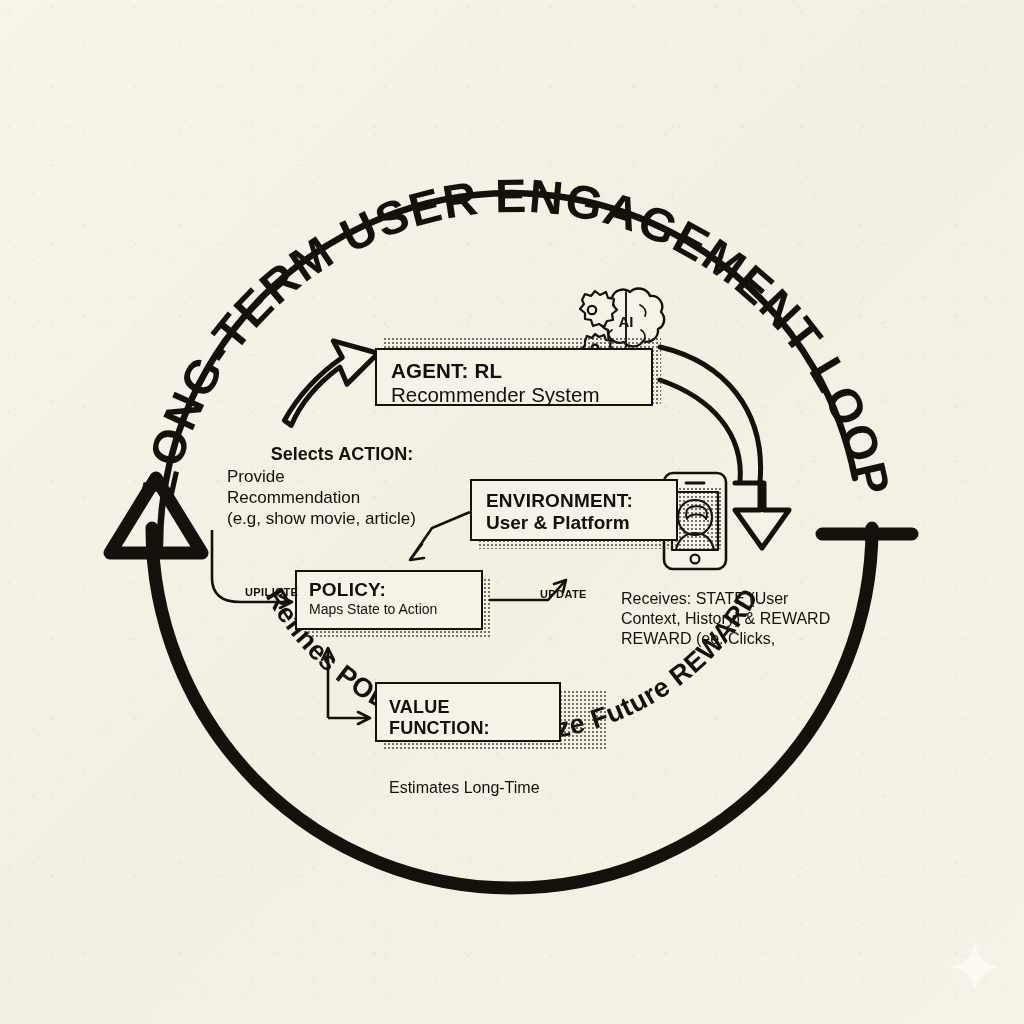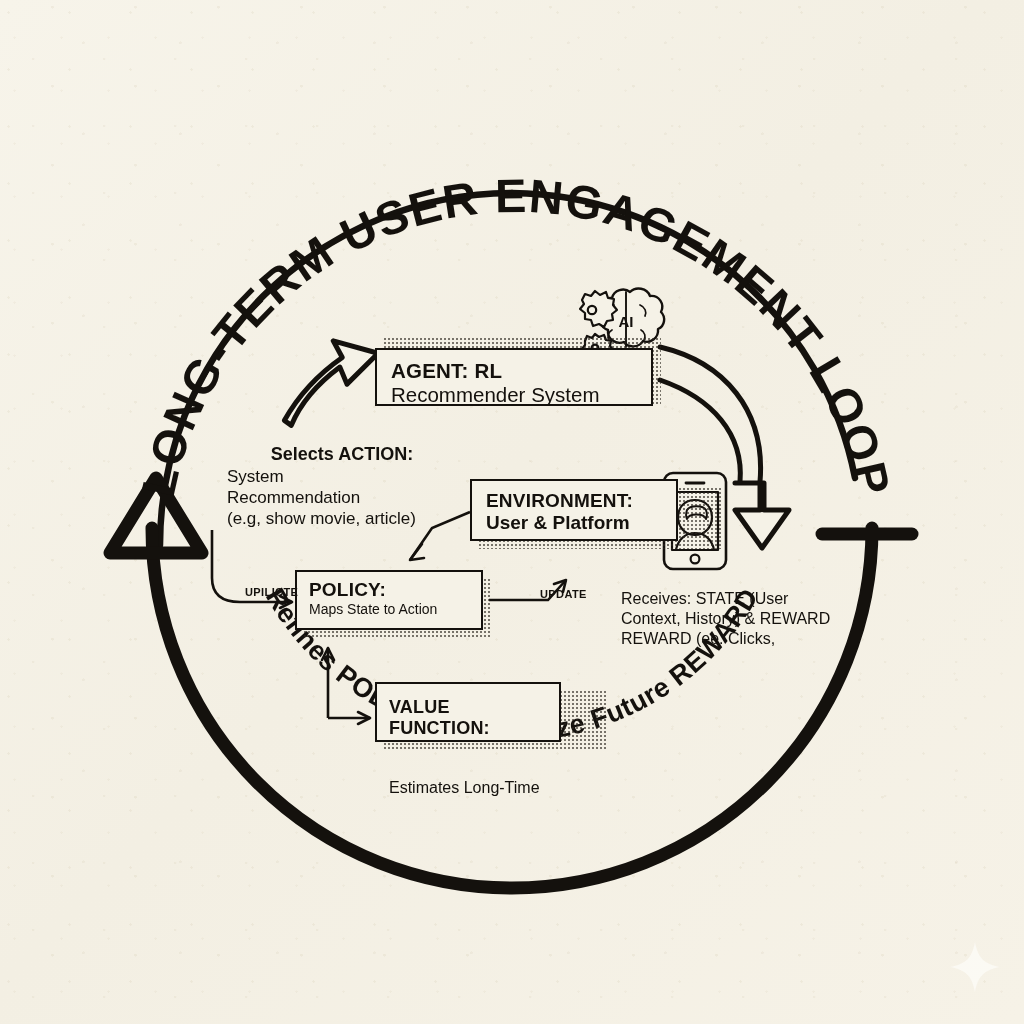--- a/index.html
+++ b/index.html
@@ -190,21 +190,21 @@
   </div>
 
   <div class="halftone" style="left:383px; top:690px; width:224px; height:60px;"></div>
   <div class="box" style="left:375px; top:682px; width:186px; height:60px; font-size:17px; padding:13px 12px;">
     <div class="t1" style="font-size:18px;">VALUE FUNCTION:</div>
     <div class="t2" style="font-size:16px;margin-top:40px;">Estimates Long-Time</div>
   </div>
 
   <div class="note" style="left:227px; top:443px; width:230px; font-size:17px;">
     <div style="font-weight:700; font-size:18px;text-align:center;">Selects ACTION:</div>
-    <div>System</div>
+    <div>Provide</div>
     <div>Recommendation</div>
     <div>(e.g, show movie, article)</div>
   </div>
 
   <div class="note" style="left:621px; top:589px; width:215px; font-size:16px;">
     <div><b>Receives: STATE</b><span> (User</span></div>
     <div><span>Context, History) &amp; </span><b>REWARD</b></div>
     <div><b>REWARD</b><span> (ee. Clicks,</span></div>
   </div>
 

